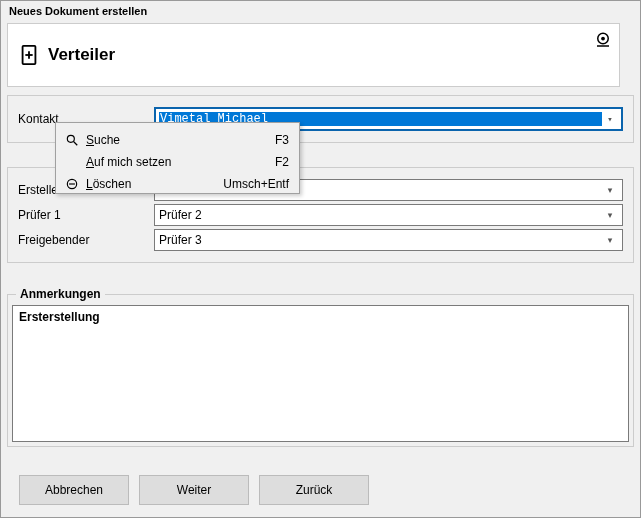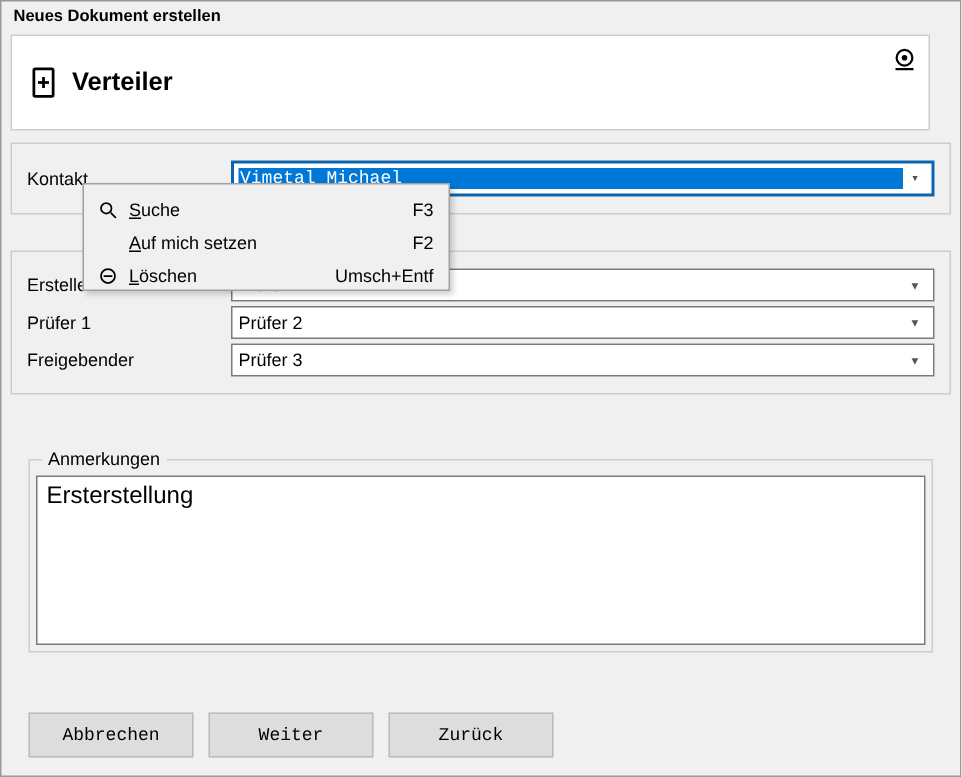--- a/index.html
+++ b/index.html
@@ -98,57 +98,57 @@
     padding: 0 1px;
   }
   .combo-arrow {
     width: 16px;
     text-align: center;
     font-size: 9px;
     color: #555;
   }
   fieldset.notes {
     border: 1px solid #ccc;
-    margin: 12px;
+    margin: 0;
     padding: 0;
     flex: 1;
     display: flex;
     flex-direction: column;
     background: #f0f0f0;
+    font-weight: bold;
   }
   fieldset.notes legend {
     font-size: 12px;
     padding: 0 4px;
     margin-left: 8px;
   }
   .textarea {
     flex: 1;
     margin: 4px;
     background: #fff;
     border: 1px solid #7a7a7a;
     padding: 4px 6px;
-    font-size: 16px;
+    font-size: 12px;
     overflow: auto;
   }
   .button-row {
     display: flex;
     gap: 10px;
     padding: 4px 12px 6px 12px;
   }
   .btn {
     width: 110px;
     height: 30px;
     background: #ddd;
     border: 1px solid #bbb;
     display: flex;
     align-items: center;
     justify-content: center;
     font-size: 12px;
     cursor: pointer;
-    font-family: Liberation Mono, monospace;
   }
   .context-menu {
     position: absolute;
     top: 26px;
     left: 47px;
     width: 245px;
     background: #f0f0f0;
     border: 1px solid #a0a0a0;
     box-shadow: 2px 2px 4px rgba(0,0,0,0.2);
     padding: 2px;

